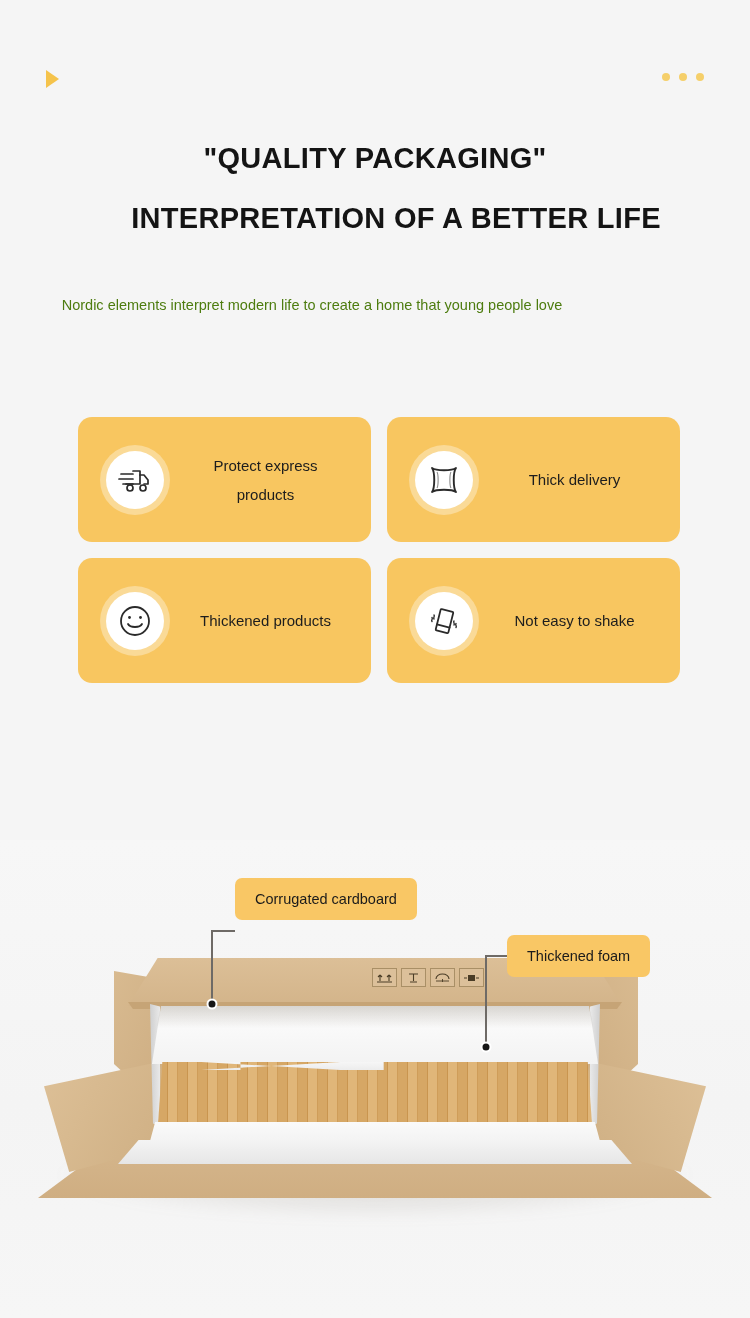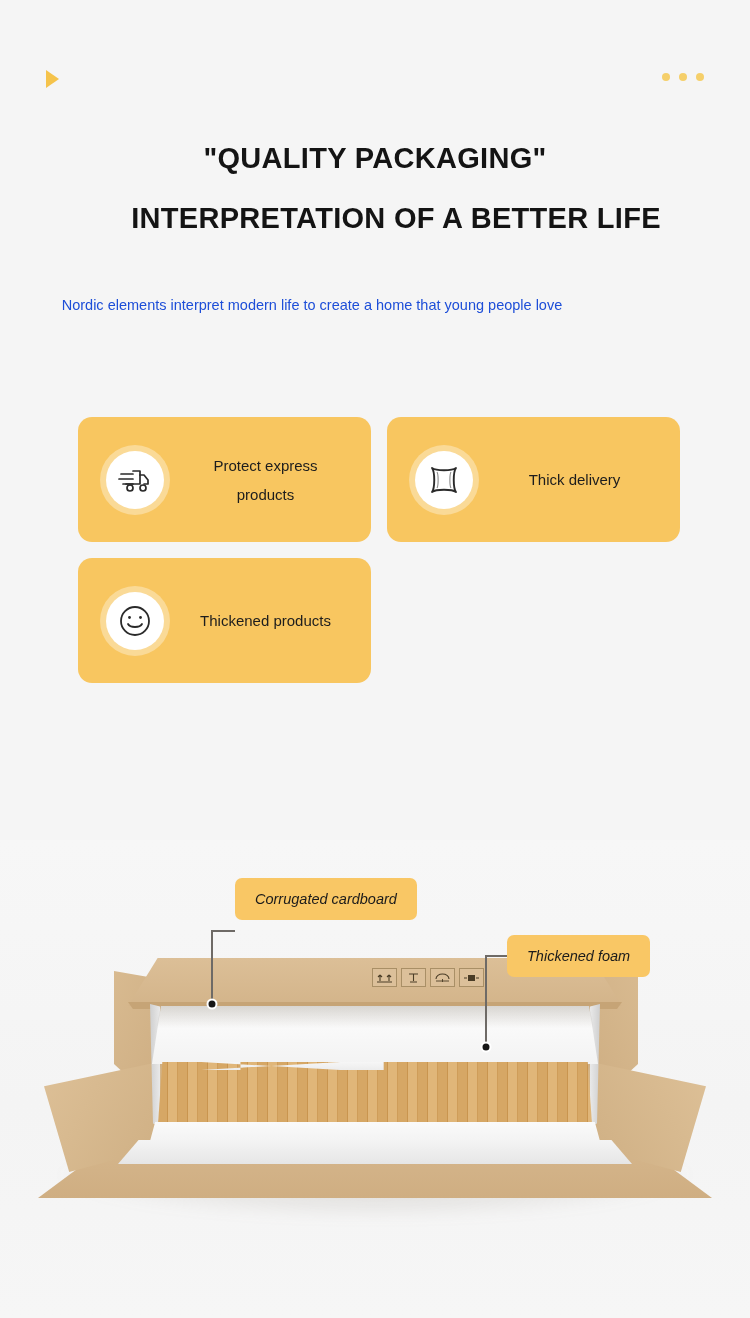--- a/index.html
+++ b/index.html
@@ -67,21 +67,21 @@
     margin-top: 16px;
     padding-left: 42px;
   }
   .subtitle {
     position: absolute;
     top: 294px;
     left: 0;
     width: 624px;
     text-align: center;
     font-size: 14.5px;
-    color: #1d4ed8;
+    color: #4d7c0f;
     line-height: 22px;
   }
 
   
   .cards {
     position: absolute;
     top: 417px;
     left: 78px;
     width: 632px;
     display: grid;
@@ -121,21 +121,20 @@
 
   
   .scene {
     position: absolute;
     top: 840px;
     left: 0;
     width: 750px;
     height: 478px;
     overflow: hidden;
     background: linear-gradient(180deg,#f7f7f7 0%,#f4f4f4 55%,#f6f6f6 100%);
-    font-style: italic;
   }
 
   
   .callout {
     position: absolute;
     background: #F9C765;
     border-radius: 7px;
     font-size: 14.5px;
     color: #1b1b1b;
     padding: 13px 20px;
@@ -375,20 +374,35 @@
         <circle cx="11.5" cy="13.5" r="1.4" fill="#2a2a2a" stroke="none"></circle>
         <circle cx="22.5" cy="13.5" r="1.4" fill="#2a2a2a" stroke="none"></circle>
         <path d="M10 20c2 4 12 4 14 0"></path>
       </svg>
     </div>
     <div class="card-label">
       <div>Thickened products</div>
     </div>
   </div>
 
+  <div class="card">
+    <div class="card-icon">
+      <svg width="34" height="34" viewBox="0 0 34 34" fill="none" stroke="#2a2a2a" stroke-width="1.8" stroke-linejoin="round" stroke-linecap="round">
+        <g transform="rotate(14 17 17)">
+          <rect x="11" y="6" width="13" height="22" rx="1"></rect>
+          <path d="M11 22h13"></path>
+        </g>
+        <path d="M7 11c1.2 1.4 -1.2 2.6 0 4M5 13.5c1.2 1.4 -1.2 2.6 0 4" stroke-width="1.4"></path>
+        <path d="M27 17c-1.2 1.4 1.2 2.6 0 4M29 19.5c-1.2 1.4 1.2 2.6 0 4" stroke-width="1.4"></path>
+      </svg>
+    </div>
+    <div class="card-label">
+      <div>Not easy to shake</div>
+    </div>
+  </div>
 
 </div>
 
 <div class="scene">
 
   <div class="box-wrap">
     <div class="shadow-pool"></div>
 
     <div class="flap-left-up"></div>
     <div class="flap-right-up"></div>

